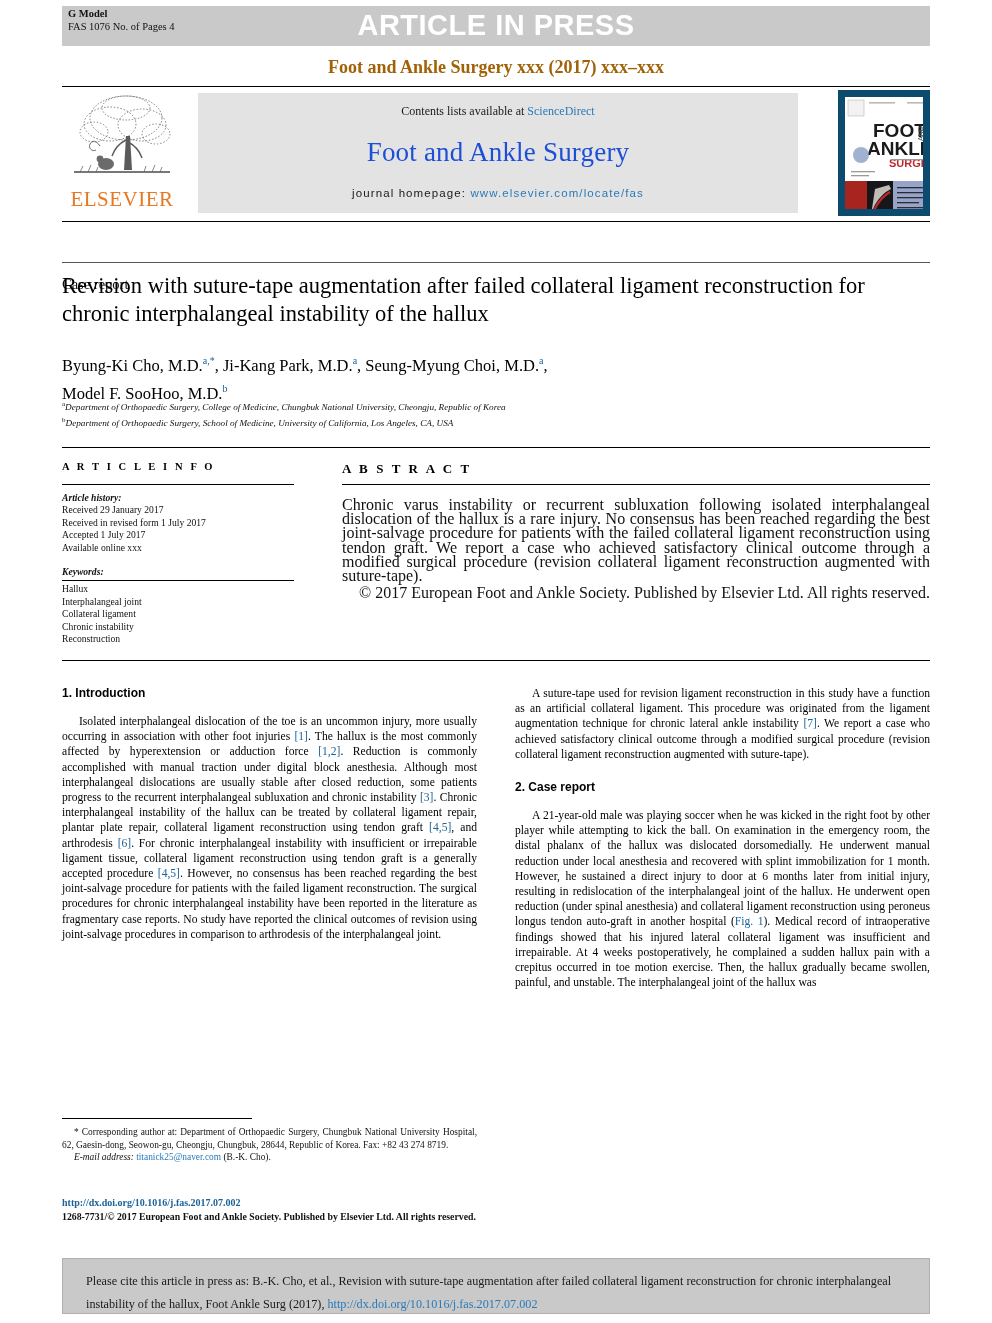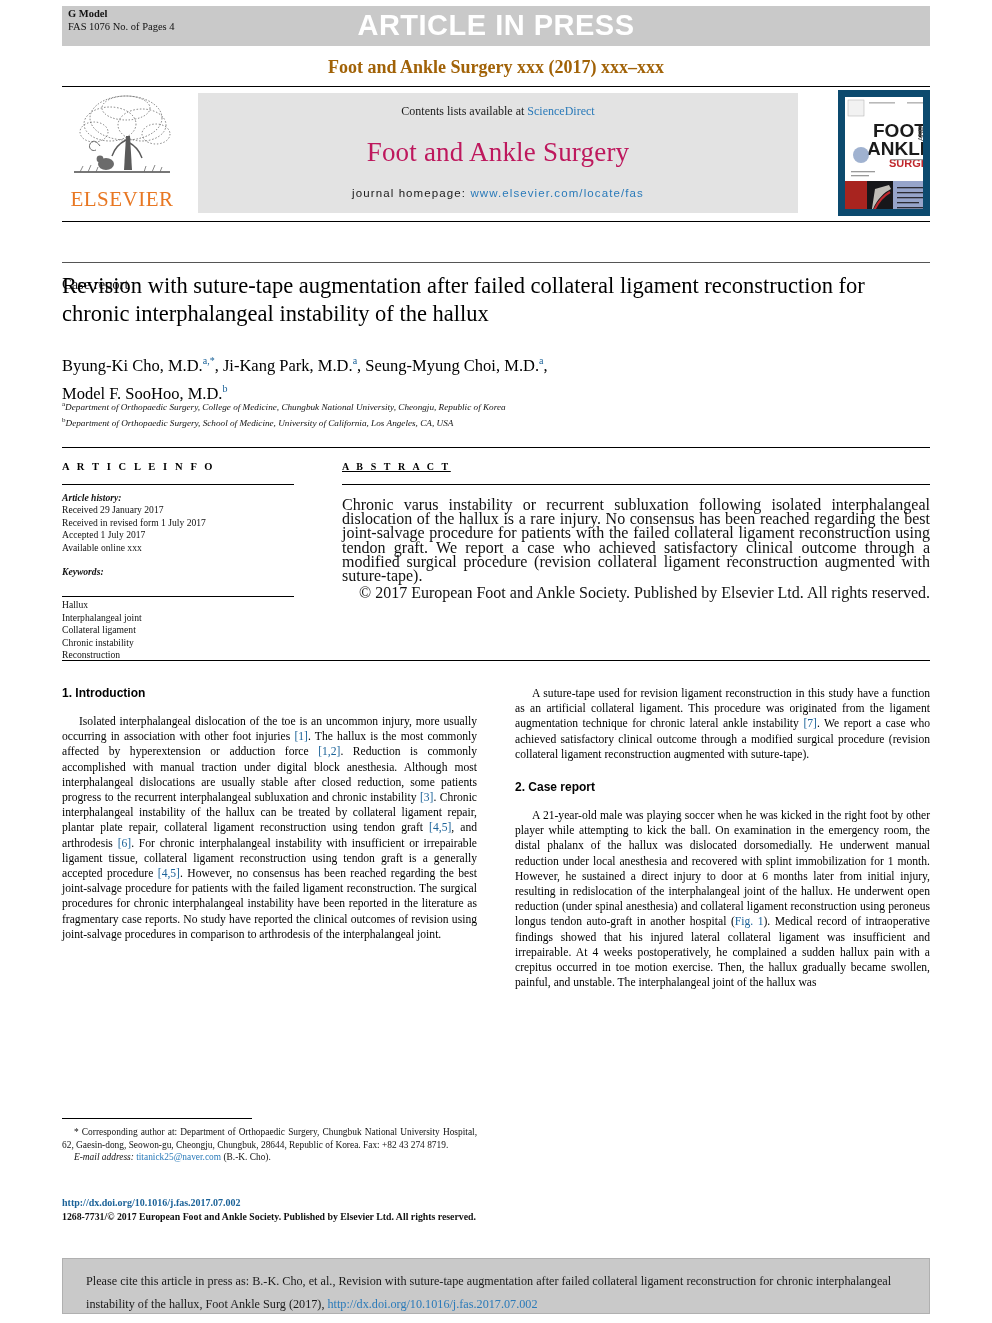--- a/index.html
+++ b/index.html
@@ -106,21 +106,21 @@
     margin-top: 11px;
     font-family: Liberation Serif, serif;
     font-size: 12px;
     color: #1a1a1a;
   }
   .contents-line a { color: #2a7ab9; text-decoration: none; }
   .journal-title {
     margin-top: 18px;
     font-family: "Liberation Serif", serif;
     font-size: 27px;
-    color: #be185d;
+    color: #1d4ed8;
     letter-spacing: 0.2px;
   }
   .homepage-line {
     margin-top: 19px;
     font-family: "Liberation Sans", sans-serif;
     font-size: 11.5px;
     letter-spacing: 1.1px;
     color: #1a1a1a;
   }
   .homepage-line a { color: #2a7ab9; text-decoration: none; }
@@ -199,24 +199,23 @@
     left: 62px; top: 461px;
     font-family: "Liberation Serif", serif;
     font-size: 10.5px;
     font-weight: bold;
     letter-spacing: 2.6px;
   }
   .hdr-abstract {
     position: absolute;
     left: 342px; top: 461px;
     font-family: "Liberation Serif", serif;
-    font-size: 10px;
+    font-size: 13px;
     font-weight: bold;
     letter-spacing: 2.6px;
-    text-decoration: underline;
   }
   .rule-info-left {
     position: absolute;
     left: 62px; top: 484px;
     width: 232px;
     border-top: 1.2px solid #000;
   }
   .rule-info-right {
     position: absolute;
     left: 342px; top: 484px;
@@ -230,21 +229,21 @@
     width: 250px;
     font-family: "Liberation Serif", serif;
     font-size: 9.6px;
     line-height: 12.4px;
     color: #111;
   }
   .info-col .sec-label { font-style: italic; font-weight: bold; }
   .kw-block { margin-top: 12px; }
   .kw-label-wrap {
     position: relative;
-    padding-bottom: 18px;
+    padding-bottom: 2px;
     border-bottom: 0.9px solid #000;
     width: 232px;
     margin-bottom: 0;
   }
   .kw-list { margin-top: 2px; }
 
   .abstract-col {
     position: absolute;
     left: 342px; top: 498px;
     width: 588px;

